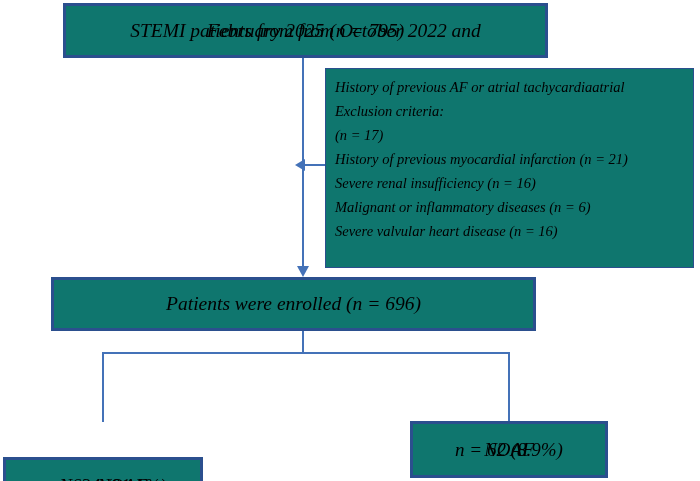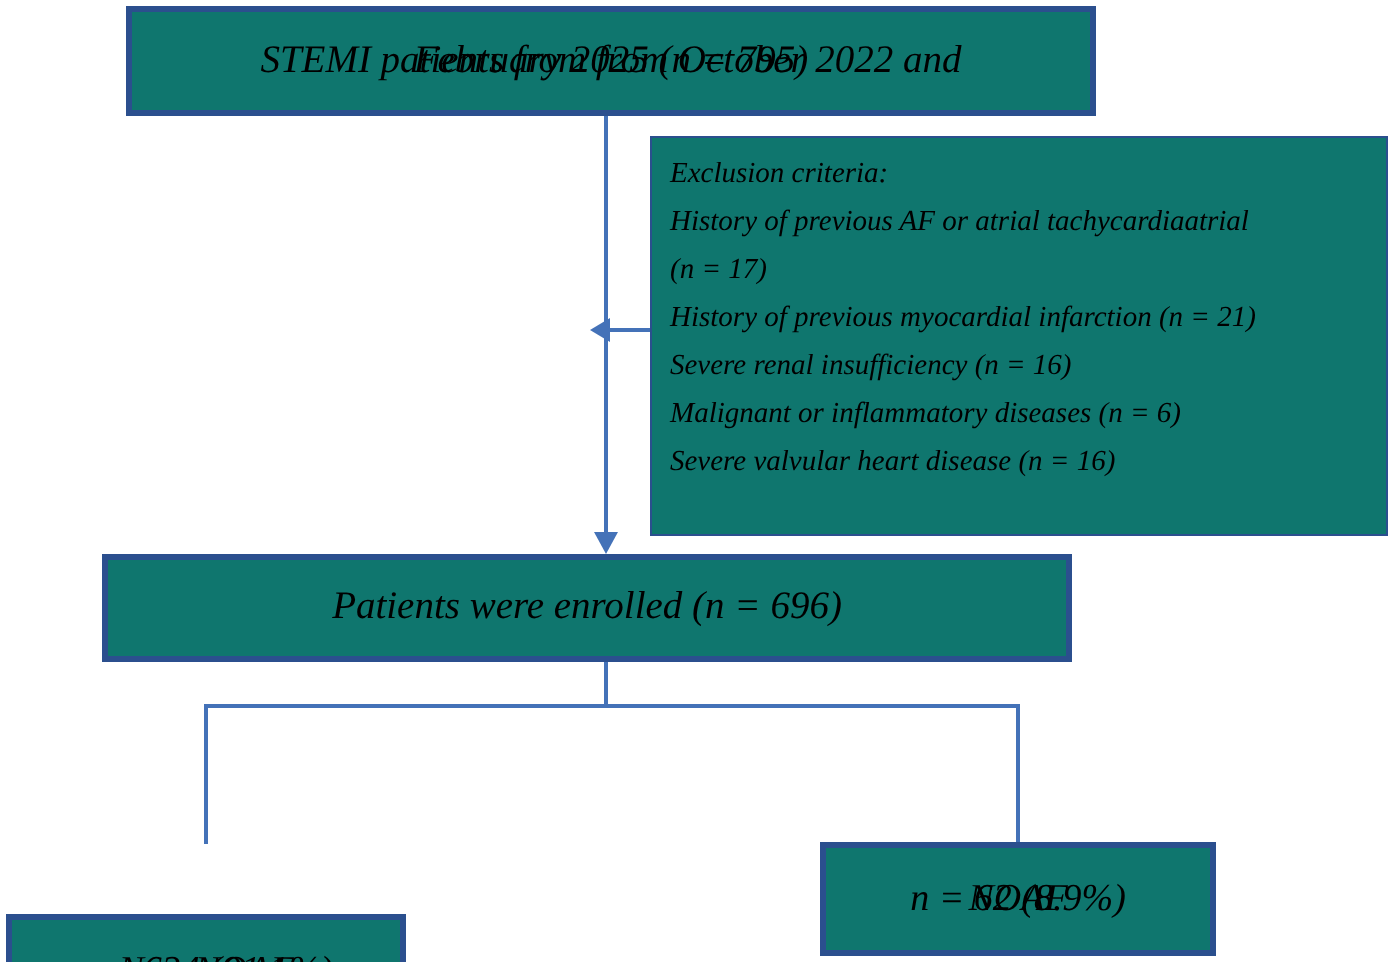--- a/index.html
+++ b/index.html
@@ -140,22 +140,22 @@
     <div class="line">STEMI patients from from October 2022 and</div>
     <div class="line">February 2025 (n = 795)</div>
   </div>
 
   <div class="conn conn-v" id="conn-trunk"></div>
   <div class="conn conn-h" id="conn-exclusion"></div>
   <div id="arrow-exclusion"></div>
   <div id="arrow-enrolled"></div>
 
   <div class="box box-thin" id="box-exclusion">
+    <div class="line">History of previous AF or atrial tachycardiaatrial</div>
     <div class="line">Exclusion criteria:</div>
-    <div class="line">History of previous AF or atrial tachycardiaatrial</div>
     <div class="line">(n = 17)</div>
     <div class="line">History of previous myocardial infarction (n = 21)</div>
     <div class="line">Severe renal insufficiency (n = 16)</div>
     <div class="line">Malignant or inflammatory diseases (n = 6)</div>
     <div class="line">Severe valvular heart disease (n = 16)</div>
   </div>
 
   <div class="box box-thick" id="box-enrolled">
     <div class="line">Patients were enrolled (n = 696)</div>
   </div>

